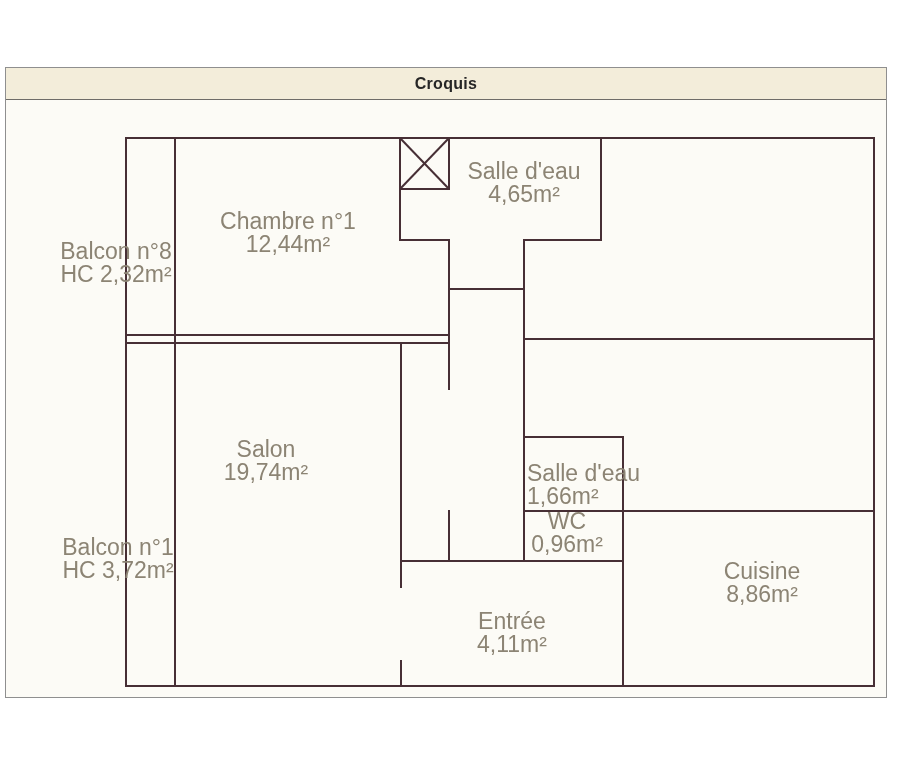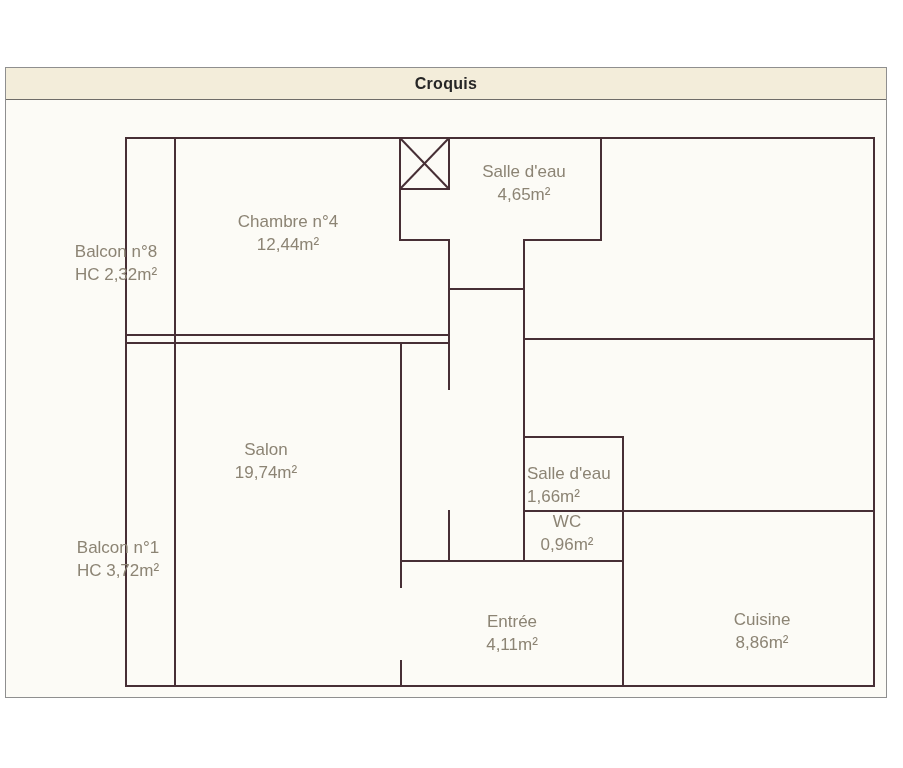--- a/index.html
+++ b/index.html
@@ -23,21 +23,21 @@
   }
   .titlebar .title{
     font-size:16px;font-weight:bold;color:#262626;letter-spacing:.3px;
   }
   
   .plan{position:absolute;left:0;top:0;width:903px;height:768px;pointer-events:none;}
   .wall{position:absolute;background:var(--wall-ink,#472f35);}
   .room-label{
     position:absolute;
     color:var(--label-ink,#8c8474);
-    font-size:17px;line-height:23px;
+    font-size:23px;line-height:23px;
     text-align:center;white-space:nowrap;
     transform:translateX(-50%);
   }
   .room-label.align-left{transform:none;text-align:left;}
   .room-label .line{display:block;}
   .shaft{position:absolute;}
 </style>
 </head>
 <body style="--wall-ink: #472f35; --label-ink: #8c8474; --titlebar-bg: #f3edda; --paper-bg: #fcfbf6;">
 
@@ -79,21 +79,21 @@
     <rect x="1" y="1" width="49" height="51" fill="none" stroke="#472f35" stroke-width="2"></rect>
     <line x1="1" y1="1" x2="50" y2="52" stroke="#472f35" stroke-width="2"></line>
     <line x1="50" y1="1" x2="1" y2="52" stroke="#472f35" stroke-width="2"></line>
   </svg>
 
   <div class="room-label" style="left:116px;top:240px;">
     <span class="line">Balcon n°8</span>
     <span class="line">HC 2,32m²</span>
   </div>
   <div class="room-label" style="left:288px;top:210px;">
-    <span class="line">Chambre n°4</span>
+    <span class="line">Chambre n°1</span>
     <span class="line">12,44m²</span>
   </div>
   <div class="room-label" style="left:524px;top:160px;">
     <span class="line">Salle d'eau</span>
     <span class="line">4,65m²</span>
   </div>
   <div class="room-label" style="left:266px;top:438px;">
     <span class="line">Salon</span>
     <span class="line">19,74m²</span>
   </div>
@@ -102,21 +102,21 @@
     <span class="line">1,66m²</span>
   </div>
   <div class="room-label" style="left:567px;top:510px;">
     <span class="line">WC</span>
     <span class="line">0,96m²</span>
   </div>
   <div class="room-label" style="left:118px;top:536px;">
     <span class="line">Balcon n°1</span>
     <span class="line">HC 3,72m²</span>
   </div>
-  <div class="room-label" style="left:762px;top:560px;margin-top:48px;">
+  <div class="room-label" style="left:762px;top:560px;">
     <span class="line">Cuisine</span>
     <span class="line">8,86m²</span>
   </div>
   <div class="room-label" style="left:512px;top:610px;">
     <span class="line">Entrée</span>
     <span class="line">4,11m²</span>
   </div>
 </div>
 
 </body></html>

